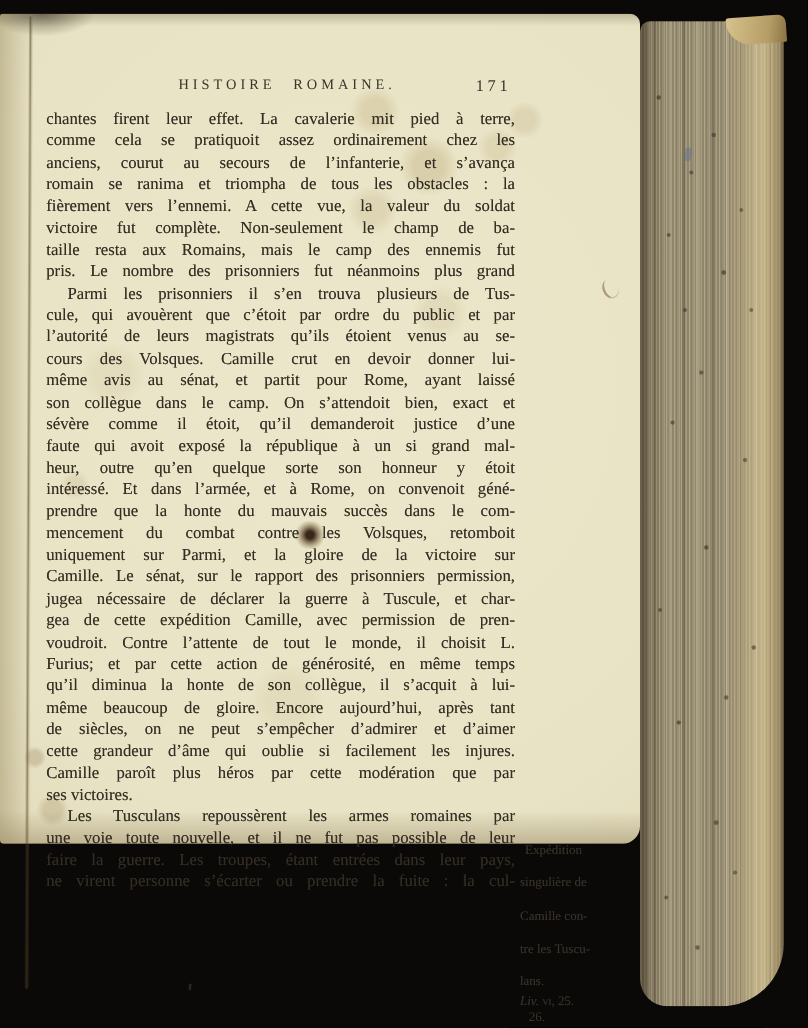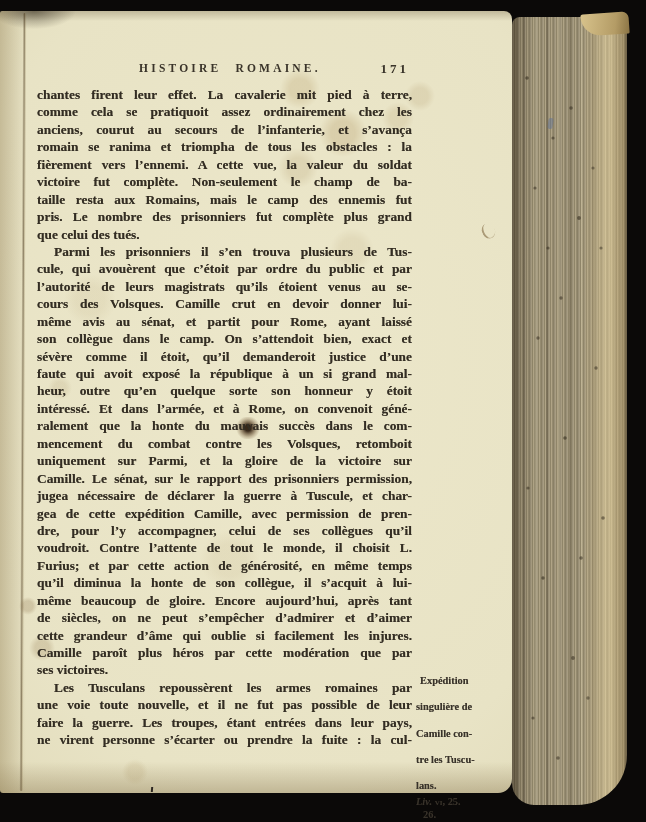--- a/index.html
+++ b/index.html
@@ -3,29 +3,28 @@
 <meta charset="utf-8">
 <style>
   html,body{margin:0;padding:0;background:#000;}
   .scene{
     position:relative;width:646px;height:822px;overflow:hidden;
     background:#0b0908;
     font-family:"Liberation Serif","DejaVu Serif",serif;
   }
   
   .page{
-    position:absolute;left:0;top:11px;width:512px;height:782px;
+    position:absolute;left:0;top:11px;width:512px;height:664px;
     background:
       radial-gradient(60px 26px at 34px 0px, rgba(30,22,12,.5), transparent 70%),
       linear-gradient(90deg, rgba(155,138,96,.45) 0px, rgba(155,138,96,0) 26px),
       linear-gradient(180deg, rgba(90,75,45,.28) 0px, rgba(0,0,0,0) 10px),
       linear-gradient(180deg, rgba(0,0,0,0) 96%, rgba(120,100,60,.35) 100%),
       radial-gradient(120% 100% at 55% 45%, #ece7ca 0%, #e8e3c5 55%, #ded7b4 85%, #d2caa4 100%);
     border-radius:2px 8px 14px 3px;
-    font-weight:bold;
   }
   .gutter-crease{
     position:absolute;left:21px;top:2px;width:4px;height:778px;
     background:linear-gradient(90deg, transparent, rgba(78,60,32,.55) 45%, rgba(120,100,60,.25) 70%, transparent);
     transform:rotate(.25deg);border-radius:2px;
   }
   .stains{position:absolute;inset:0;pointer-events:none;background-image:
     radial-gradient(circle at 300px 78px,  rgba(165,135,75,.20) 0 10px, transparent 20px),
     radial-gradient(circle at 343px 122px, rgba(160,128,70,.22) 0 12px, transparent 24px),
     radial-gradient(circle at 398px 107px, rgba(160,128,70,.15) 0 8px,  transparent 16px),
@@ -137,39 +136,37 @@
         <span class="rh-page">171</span>
       </div>
       <div class="body-text">
           <div class="line">chantes firent leur effet. La cavalerie mit pied à terre,</div>
           <div class="line">comme cela se pratiquoit assez ordinairement chez les</div>
           <div class="line">anciens, courut au secours de l’infanterie, et s’avança</div>
           <div class="line">romain se ranima et triompha de tous les obstacles : la</div>
           <div class="line">fièrement vers l’ennemi. A cette vue, la valeur du soldat</div>
           <div class="line">victoire fut complète. Non-seulement le champ de ba-</div>
           <div class="line">taille resta aux Romains, mais le camp des ennemis fut</div>
-          <div class="line">pris. Le nombre des prisonniers fut complète plus grand</div>
-          <div class="line flush">que celui des tués.</div>
+          <div class="line">pris. Le nombre des prisonniers fut néanmoins plus grand</div>
           <div class="line indent">Parmi les prisonniers il s’en trouva plusieurs de Tus-</div>
           <div class="line">cule, qui avouèrent que c’étoit par ordre du public et par</div>
           <div class="line">l’autorité de leurs magistrats qu’ils étoient venus au se-</div>
           <div class="line">cours des Volsques. Camille crut en devoir donner lui-</div>
           <div class="line">même avis au sénat, et partit pour Rome, ayant laissé</div>
           <div class="line">son collègue dans le camp. On s’attendoit bien, exact et</div>
           <div class="line">sévère comme il étoit, qu’il demanderoit justice d’une</div>
           <div class="line">faute qui avoit exposé la république à un si grand mal-</div>
           <div class="line">heur, outre qu’en quelque sorte son honneur y étoit</div>
           <div class="line">intéressé. Et dans l’armée, et à Rome, on convenoit géné-</div>
-          <div class="line">ralement que la honte du mauvais succès dans le com-</div>
+          <div class="line">prendre que la honte du mauvais succès dans le com-</div>
           <div class="line">mencement du combat contre les Volsques, retomboit</div>
           <div class="line">uniquement sur Parmi, et la gloire de la victoire sur</div>
           <div class="line">Camille. Le sénat, sur le rapport des prisonniers permission,</div>
           <div class="line">jugea nécessaire de déclarer la guerre à Tuscule, et char-</div>
           <div class="line">gea de cette expédition Camille, avec permission de pren-</div>
-          <div class="line">dre, pour l’y accompagner, celui de ses collègues qu’il</div>
           <div class="line">voudroit. Contre l’attente de tout le monde, il choisit L.</div>
           <div class="line">Furius; et par cette action de générosité, en même temps</div>
           <div class="line">qu’il diminua la honte de son collègue, il s’acquit à lui-</div>
           <div class="line">même beaucoup de gloire. Encore aujourd’hui, après tant</div>
           <div class="line">de siècles, on ne peut s’empêcher d’admirer et d’aimer</div>
           <div class="line">cette grandeur d’âme qui oublie si facilement les injures.</div>
           <div class="line">Camille paroît plus héros par cette modération que par</div>
           <div class="line flush">ses victoires.</div>
           <div class="line indent">Les Tusculans repoussèrent les armes romaines par</div>
           <div class="line">une voie toute nouvelle, et il ne fut pas possible de leur</div>

